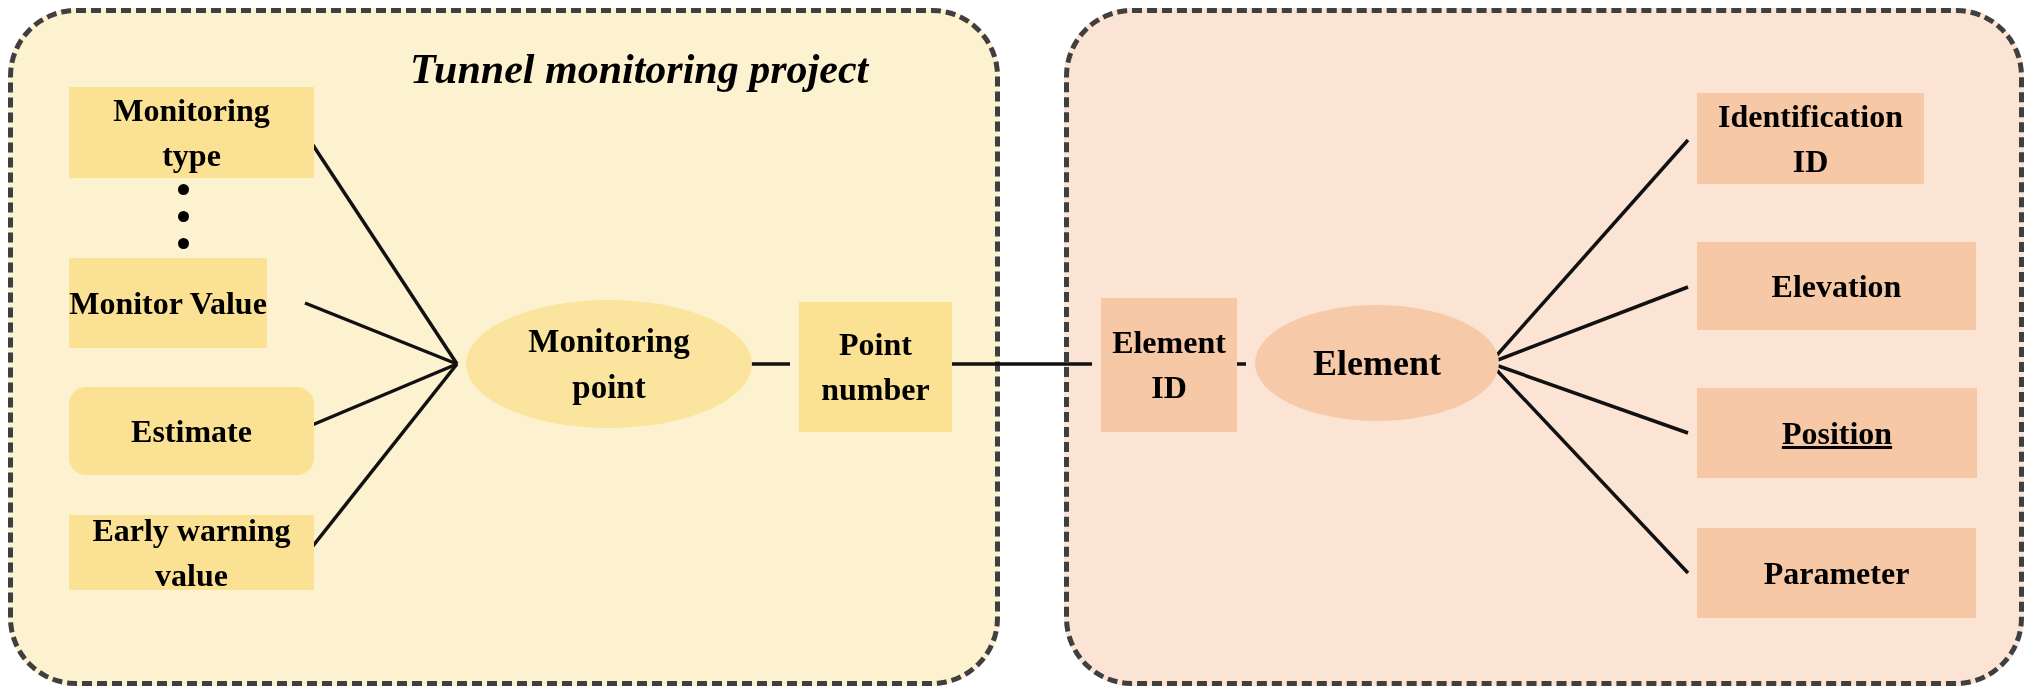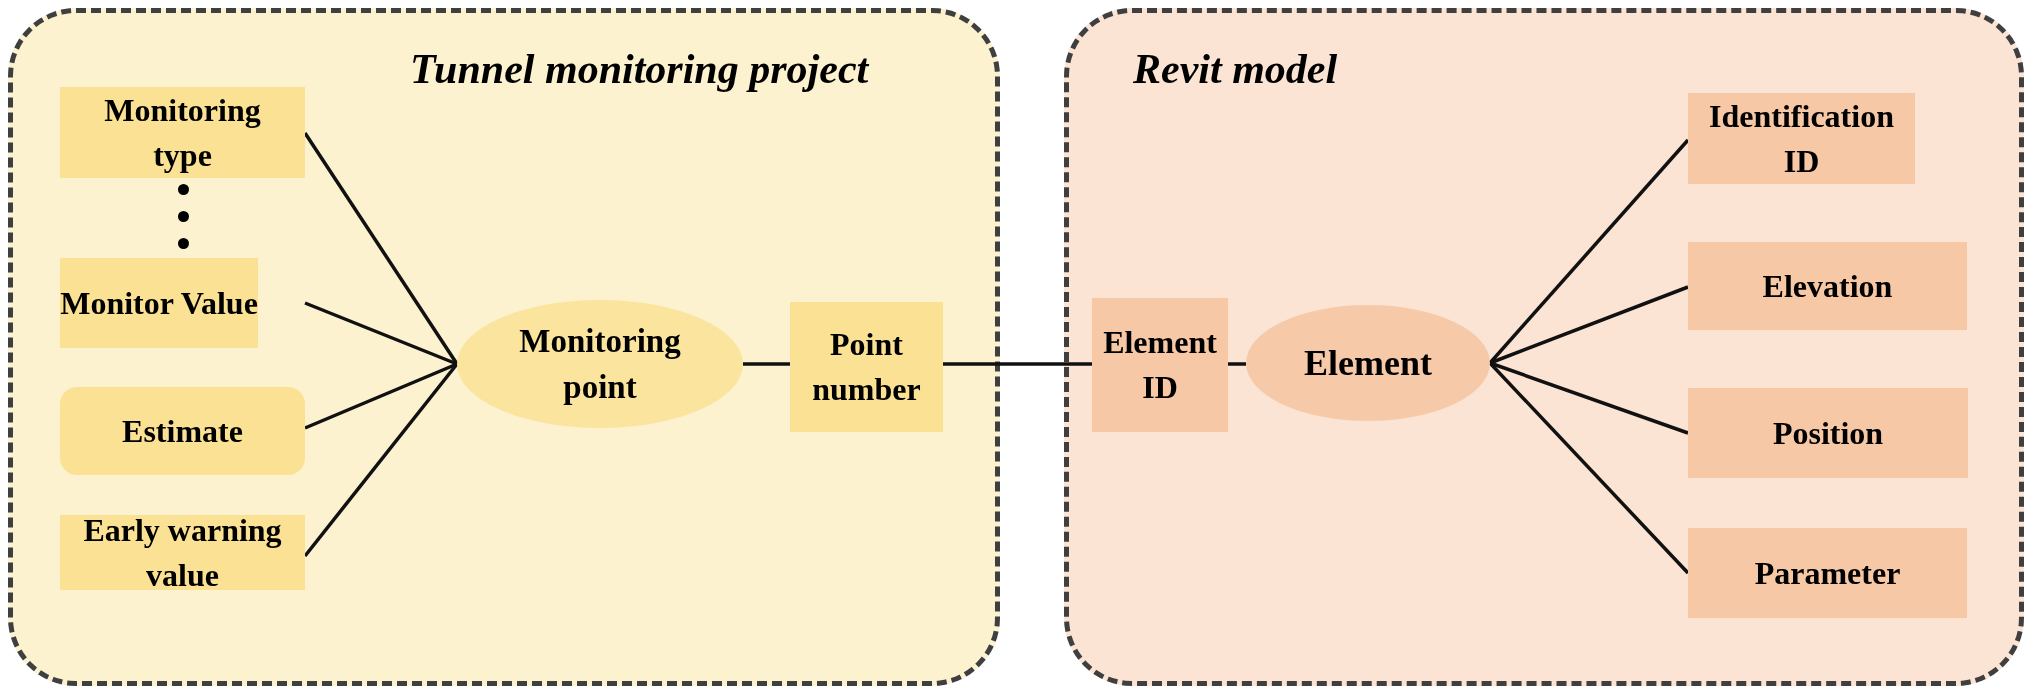--- a/index.html
+++ b/index.html
@@ -44,35 +44,35 @@
   #box-monitoring-type {left:60px; top:87px; width:245px;height:91px;}
   #box-monitor-value  {left:60px; top:258px;width:198px;height:90px;}
   #box-estimate       {left:60px; top:387px;width:245px;height:88px;border-radius:17px;}
   #box-early-warning  {left:60px; top:515px;width:245px;height:75px;}
   #ellipse-monitoring-point{left:457px;top:300px;width:286px;height:128px;font-size:33px;}
   #box-point-number   {left:790px;top:302px;width:153px;height:130px;}
   #box-element-id     {left:1092px;top:298px;width:136px;height:134px;}
   #ellipse-element    {left:1246px;top:305px;width:244px;height:116px;font-size:36px;}
   #box-identification-id{left:1688px;top:93px; width:227px;height:91px;}
   #box-elevation      {left:1688px;top:242px;width:279px;height:88px;align-items:center;}
-  #box-position       {left:1688px;top:388px;width:280px;height:90px;}
+  #box-position       {left:1688px;top:388px;width:280px;height:90px;text-decoration:underline;}
   #box-parameter      {left:1688px;top:528px;width:279px;height:90px;}
 
   .dot{
     position:absolute;left:178px;
     width:11px;height:11px;border-radius:50%;background:#000;
   }
   #dot-1{top:184px;} #dot-2{top:211px;} #dot-3{top:238px;}
 
   #connectors{
     position:absolute;left:0;top:0;width:2031px;height:696px;
     pointer-events:none;
   }
   #connectors line{stroke:#111111;stroke-width:3.5;}
-  .node{z-index:2;}
+  .node{z-index:2;margin-left:9px;}
   #connectors{z-index:1;}
   .panel{z-index:0;}
   .panel-title{z-index:2;}
   .dot{z-index:2;}
 </style>
 </head>
 <body>
 
 <div id="canvas">
 
@@ -90,21 +90,20 @@
     <line x1="943" y1="364" x2="1092" y2="364"></line>
     <line x1="1228" y1="364" x2="1246" y2="364"></line>
 
     <line x1="1490" y1="363" x2="1688" y2="140"></line>
     <line x1="1490" y1="363" x2="1688" y2="287"></line>
     <line x1="1490" y1="363" x2="1688" y2="433"></line>
     <line x1="1490" y1="363" x2="1688" y2="573"></line>
   </svg>
 
   <div class="panel-title" id="left-title">Tunnel monitoring project</div>
-  <div class="panel-title" id="right-title">Revit model</div>
 
   <div class="node rect-l" id="box-monitoring-type">
     <span class="lbl">Monitoring
 type</span>
   </div>
 
   <span class="dot" id="dot-1"></span>
   <span class="dot" id="dot-2"></span>
   <span class="dot" id="dot-3"></span>
 

